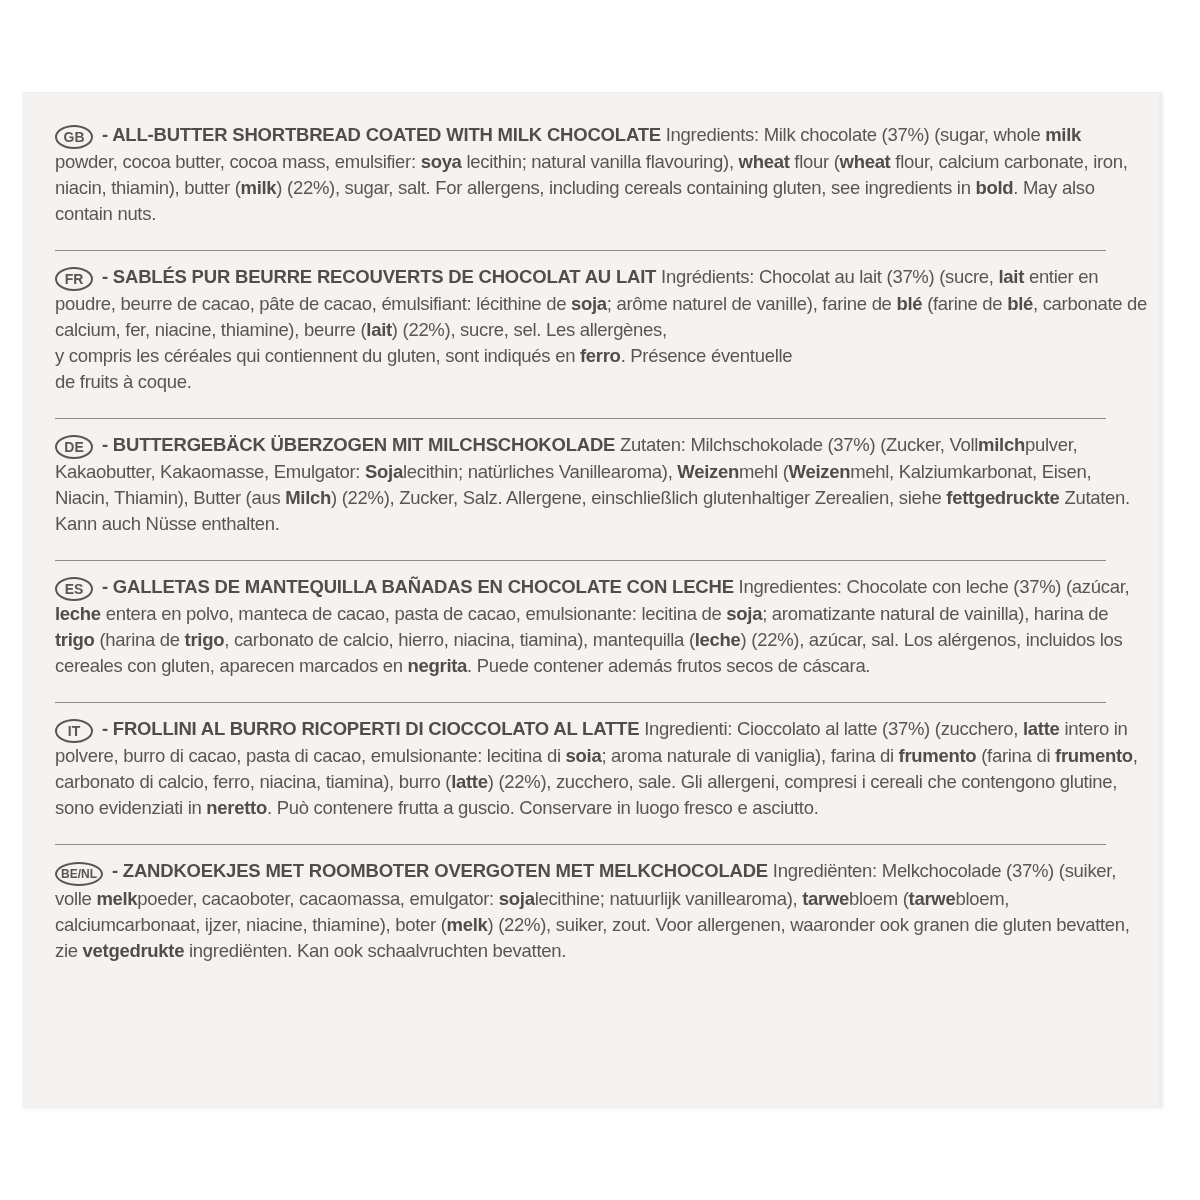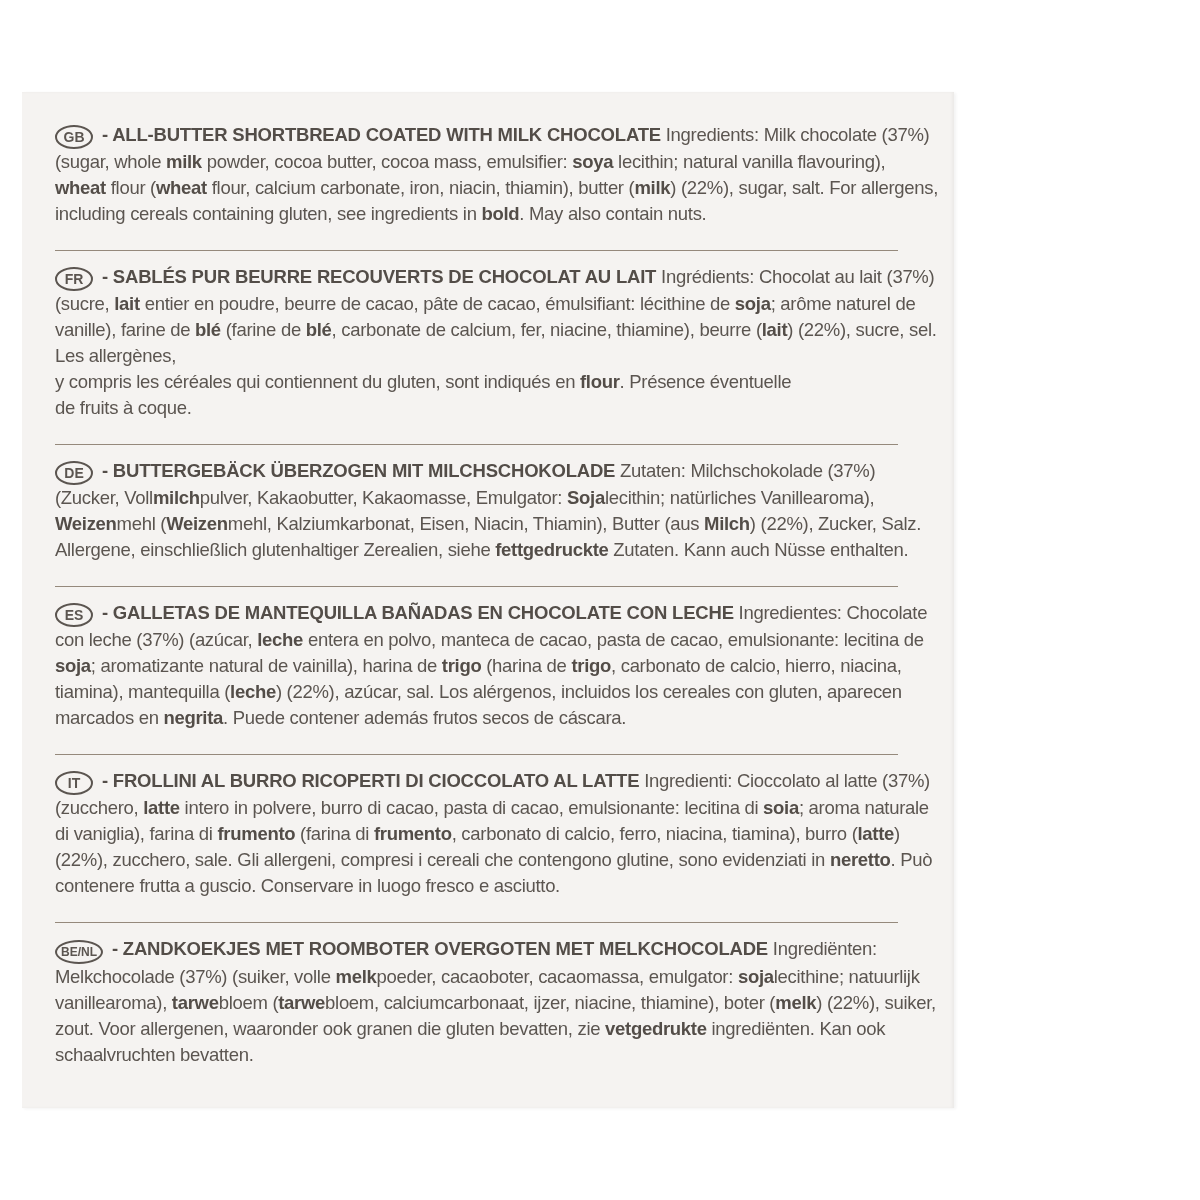--- a/index.html
+++ b/index.html
@@ -6,21 +6,21 @@
   html, body {
     width: 1200px; height: 1200px;
     background: #ffffff;
     font-family: "Liberation Sans", sans-serif;
     overflow: hidden;
   }
   .stage { position: relative; width: 1200px; height: 1200px; background: #ffffff; }
   .panel {
     position: absolute;
     left: 22px; top: 92px;
-    width: 932px; height: 1016px;
+    width: 1140px; height: 1016px;
     background: #f5f3f1;
     box-shadow: inset -2px 0 3px rgba(0,0,0,0.04), 2px 1px 3px rgba(0,0,0,0.05);
     padding: 17px 14px 0 33px;
   }
   .sections { width: 100%; }
   .section { padding: 13px 0 23px 0; }
   .section-text {
     font-size: 18.5px;
     line-height: 26px;
     letter-spacing: -0.3px;
@@ -61,21 +61,21 @@
 
 <div class="stage">
   <div class="panel">
     <div class="sections">
         <div class="section">
     <div class="section-text"><span class="lang-badge"><span>GB</span></span><span class="section-title"> - ALL-BUTTER SHORTBREAD COATED WITH MILK CHOCOLATE</span><span><span class="reg"> Ingredients: Milk chocolate (37%) (sugar, whole </span><span class="bold">milk</span><span class="reg"> powder, cocoa butter, cocoa mass, emulsifier: </span><span class="bold">soya</span><span class="reg"> lecithin; natural vanilla flavouring), </span><span class="bold">wheat</span><span class="reg"> flour (</span><span class="bold">wheat</span><span class="reg"> flour, calcium carbonate, iron, niacin, thiamin), butter (</span><span class="bold">milk</span><span class="reg">) (22%), sugar, salt. For allergens, including cereals containing gluten, see ingredients in </span><span class="bold">bold</span><span class="reg">. May also contain nuts.</span></span></div>
   </div>
         <div class="divider" style="background: rgb(149, 137, 124);"></div>
         <div class="section">
     <div class="section-text"><span class="lang-badge"><span>FR</span></span><span class="section-title"> - SABLÉS PUR BEURRE RECOUVERTS DE CHOCOLAT AU LAIT</span><span><span class="reg"> Ingrédients: Chocolat au lait (37%) (sucre, </span><span class="bold">lait</span><span class="reg"> entier en poudre, beurre de cacao, pâte de cacao, émulsifiant: lécithine de </span><span class="bold">soja</span><span class="reg">; arôme naturel de vanille), farine de </span><span class="bold">blé</span><span class="reg"> (farine de </span><span class="bold">blé</span><span class="reg">, carbonate de calcium, fer, niacine, thiamine), beurre (</span><span class="bold">lait</span><span class="reg">) (22%), sucre, sel. Les allergènes,
-y compris les céréales qui contiennent du gluten, sont indiqués en </span><span class="bold">flour</span><span class="reg">. Présence éventuelle
+y compris les céréales qui contiennent du gluten, sont indiqués en </span><span class="bold">ferro</span><span class="reg">. Présence éventuelle
 de fruits à coque.</span></span></div>
   </div>
         <div class="divider" style="background: rgb(149, 137, 124);"></div>
         <div class="section">
     <div class="section-text"><span class="lang-badge"><span>DE</span></span><span class="section-title"> - BUTTERGEBÄCK ÜBERZOGEN MIT MILCHSCHOKOLADE</span><span><span class="reg"> Zutaten: Milchschokolade (37%) (Zucker, Voll</span><span class="bold">milch</span><span class="reg">pulver, Kakaobutter, Kakaomasse, Emulgator: </span><span class="bold">Soja</span><span class="reg">lecithin; natürliches Vanillearoma), </span><span class="bold">Weizen</span><span class="reg">mehl (</span><span class="bold">Weizen</span><span class="reg">mehl, Kalziumkarbonat, Eisen, Niacin, Thiamin), Butter (aus </span><span class="bold">Milch</span><span class="reg">) (22%), Zucker, Salz. Allergene, einschließlich glutenhaltiger Zerealien, siehe </span><span class="bold">fettgedruckte</span><span class="reg"> Zutaten. Kann auch Nüsse enthalten.</span></span></div>
   </div>
         <div class="divider" style="background: rgb(149, 137, 124);"></div>
         <div class="section">
     <div class="section-text"><span class="lang-badge"><span>ES</span></span><span class="section-title"> - GALLETAS DE MANTEQUILLA BAÑADAS EN CHOCOLATE CON LECHE</span><span><span class="reg"> Ingredientes: Chocolate con leche (37%) (azúcar, </span><span class="bold">leche</span><span class="reg"> entera en polvo, manteca de cacao, pasta de cacao, emulsionante: lecitina de </span><span class="bold">soja</span><span class="reg">; aromatizante natural de vainilla), harina de </span><span class="bold">trigo</span><span class="reg"> (harina de </span><span class="bold">trigo</span><span class="reg">, carbonato de calcio, hierro, niacina, tiamina), mantequilla (</span><span class="bold">leche</span><span class="reg">) (22%), azúcar, sal. Los alérgenos, incluidos los cereales con gluten, aparecen marcados en </span><span class="bold">negrita</span><span class="reg">. Puede contener además frutos secos de cáscara.</span></span></div>
   </div>

